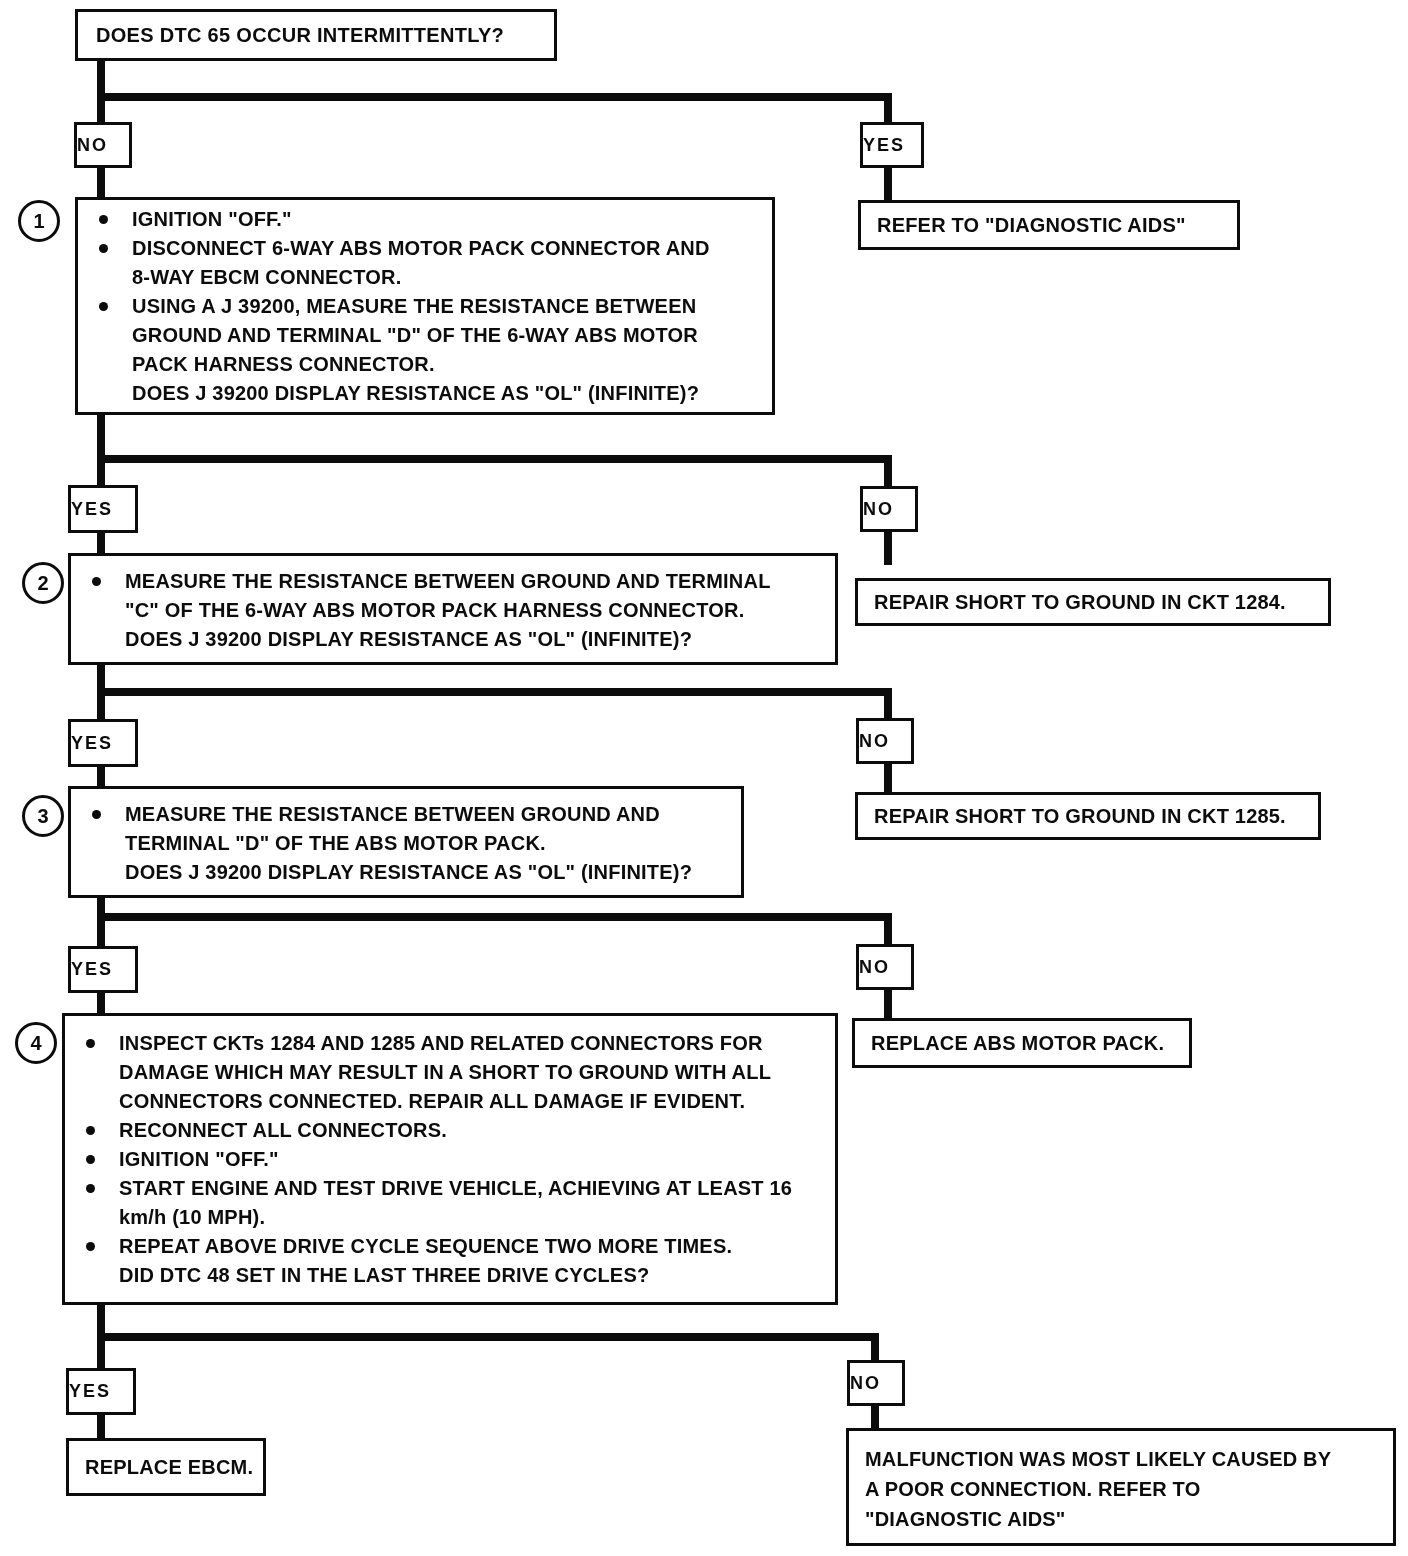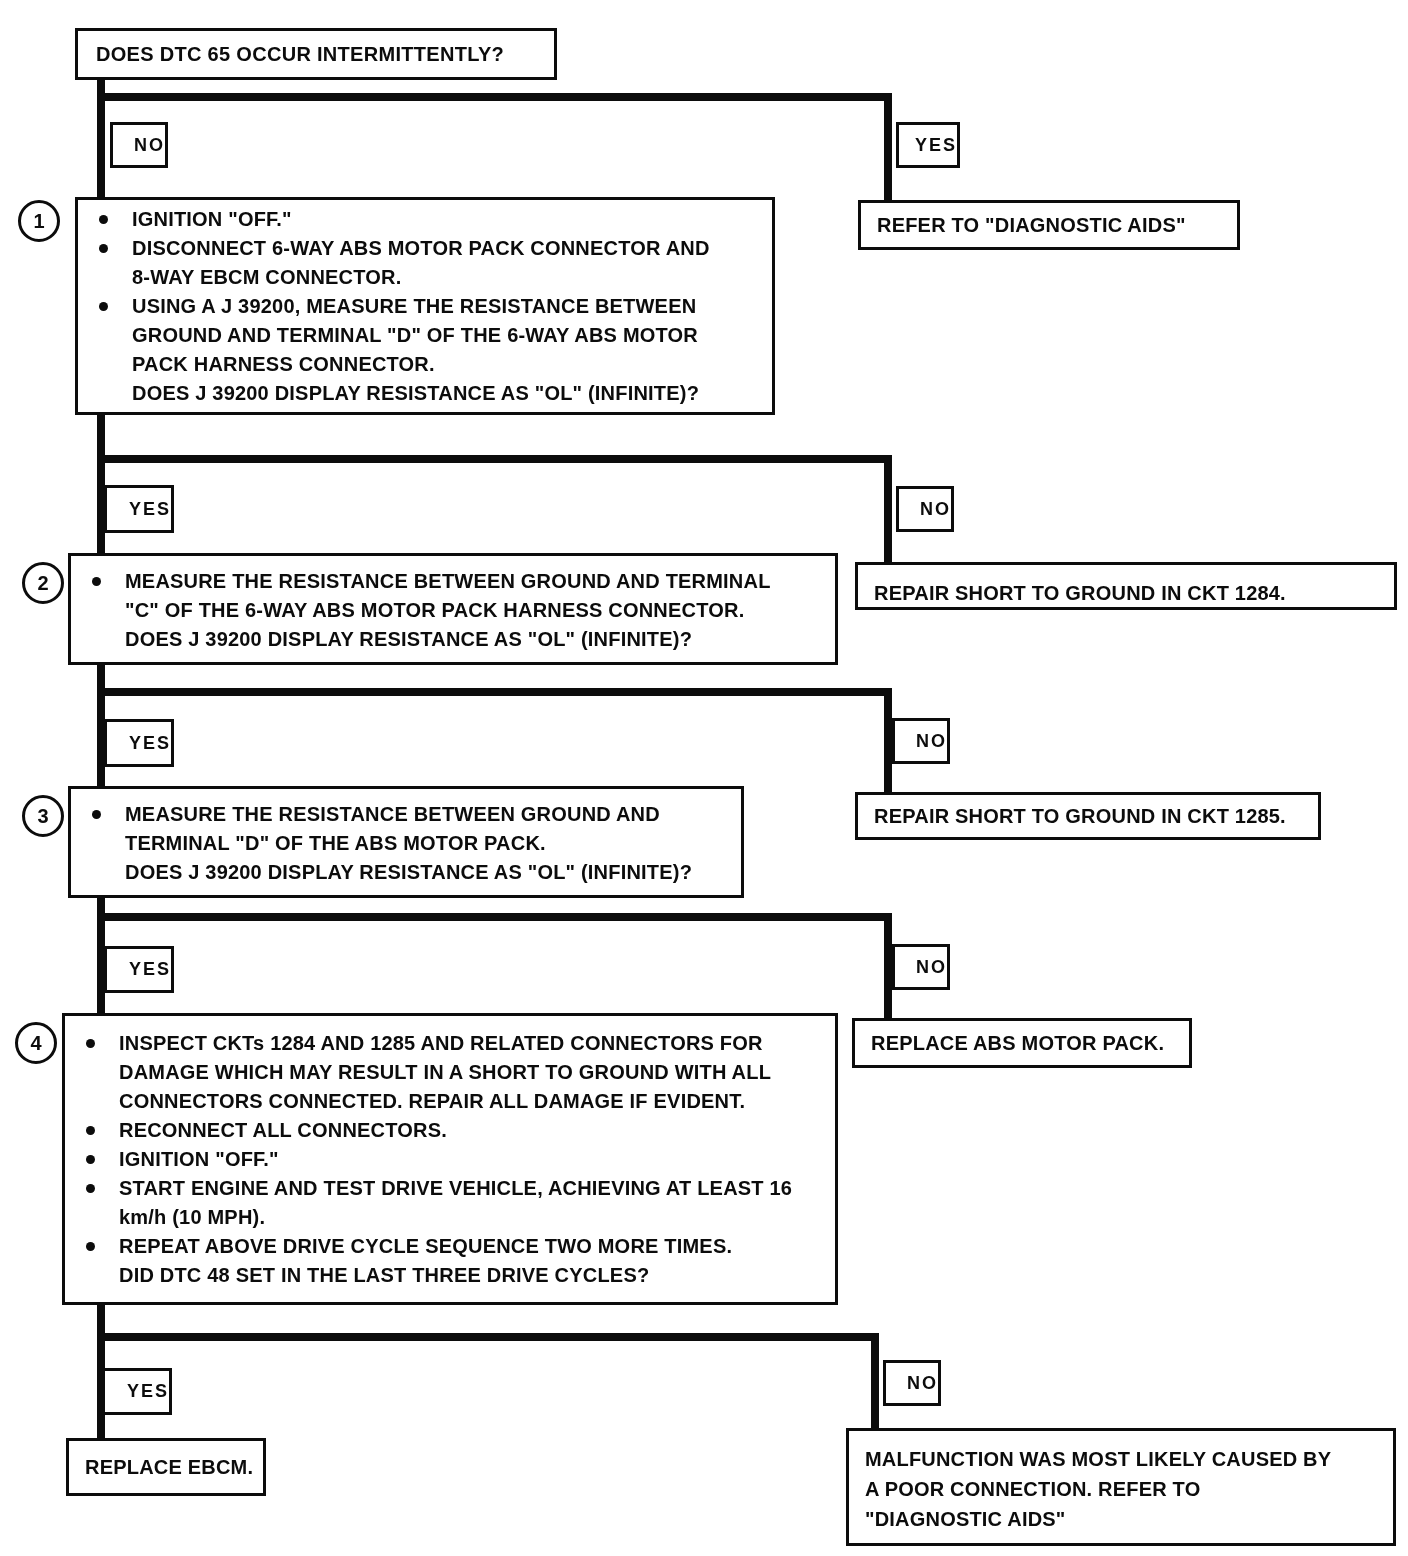--- a/index.html
+++ b/index.html
@@ -4,21 +4,21 @@
 <style>
   html,body{margin:0;padding:0;background:#ffffff;}
   .canvas{
     position:relative;width:1408px;height:1556px;background:#ffffff;
     font-family:"Liberation Sans",sans-serif;font-weight:bold;color:#0c0c0c;
     -webkit-font-smoothing:antialiased;
   }
   .ln{position:absolute;background:#0c0c0c;}
   .box{position:absolute;border:3px solid #0c0c0c;background:#ffffff;box-sizing:border-box;}
   .qbox{display:flex;align-items:center;padding-left:18px;font-size:20px;letter-spacing:.3px;}
-  .lab{display:flex;align-items:center;justify-content:flex-end;font-size:18px;letter-spacing:2px;margin-left:36px;}
+  .lab{display:flex;align-items:center;justify-content:flex-start;font-size:18px;letter-spacing:2px;}
   .term{display:flex;align-items:center;padding-left:16px;font-size:20px;line-height:28px;letter-spacing:.2px;}
   .term.multi{align-items:flex-start;padding-top:13px;line-height:30px;}
   .step{font-size:20px;line-height:29px;letter-spacing:.2px;}
   .item{position:relative;padding-left:54px;}
   .item.b::before{
     content:"";position:absolute;left:21px;top:10px;width:9px;height:9px;
     background:#0c0c0c;border-radius:50%;
   }
   .circ{
     position:absolute;width:42px;height:42px;border:3px solid #0c0c0c;border-radius:50%;
@@ -36,21 +36,21 @@
   <div class="ln" style="left:884px;top:93px;width:8px;height:110px;"></div>
   <div class="ln" style="left:97px;top:455px;width:795px;height:8px;"></div>
   <div class="ln" style="left:884px;top:455px;width:8px;height:110px;"></div>
   <div class="ln" style="left:97px;top:688px;width:795px;height:8px;"></div>
   <div class="ln" style="left:884px;top:688px;width:8px;height:107px;"></div>
   <div class="ln" style="left:97px;top:913px;width:795px;height:8px;"></div>
   <div class="ln" style="left:884px;top:913px;width:8px;height:108px;"></div>
   <div class="ln" style="left:97px;top:1333px;width:782px;height:8px;"></div>
   <div class="ln" style="left:871px;top:1333px;width:8px;height:98px;"></div>
 
-  <div class="box qbox" style="left:75px;top:28px;width:482px;height:52px;">
+  <div class="box qbox" style="left:75px;top:9px;width:482px;height:52px;">
     <span>DOES DTC 65 OCCUR INTERMITTENTLY?</span>
   </div>
 
   <div class="box lab" style="left:74px;top:122px;width:58px;height:46px;">
     <span>NO</span>
   </div>
   <div class="box lab" style="left:860px;top:122px;width:64px;height:46px;">
     <span>YES</span>
   </div>
 
@@ -76,21 +76,21 @@
   </div>
 
   <div class="circ" style="left:22px;top:562px;">
     <span>2</span>
   </div>
   <div class="box step" style="left:68px;top:553px;width:770px;height:112px;padding:11px 61px 0 0;">
     <div class="item b"><span>MEASURE THE RESISTANCE BETWEEN GROUND AND TERMINAL "C" OF THE 6-WAY ABS MOTOR PACK HARNESS CONNECTOR.</span></div>
     <div class="item nb"><span>DOES J 39200 DISPLAY RESISTANCE AS "OL" (INFINITE)?</span></div>
   </div>
 
-  <div class="box term" style="left:855px;top:562px;width:542px;height:48px;align-items:flex-end;">
+  <div class="box term" style="left:855px;top:578px;width:476px;height:48px;">
     <span>REPAIR SHORT TO GROUND IN CKT 1284.</span>
   </div>
 
   <div class="box lab" style="left:68px;top:719px;width:70px;height:48px;">
     <span>YES</span>
   </div>
   <div class="box lab" style="left:856px;top:718px;width:58px;height:46px;">
     <span>NO</span>
   </div>
 

